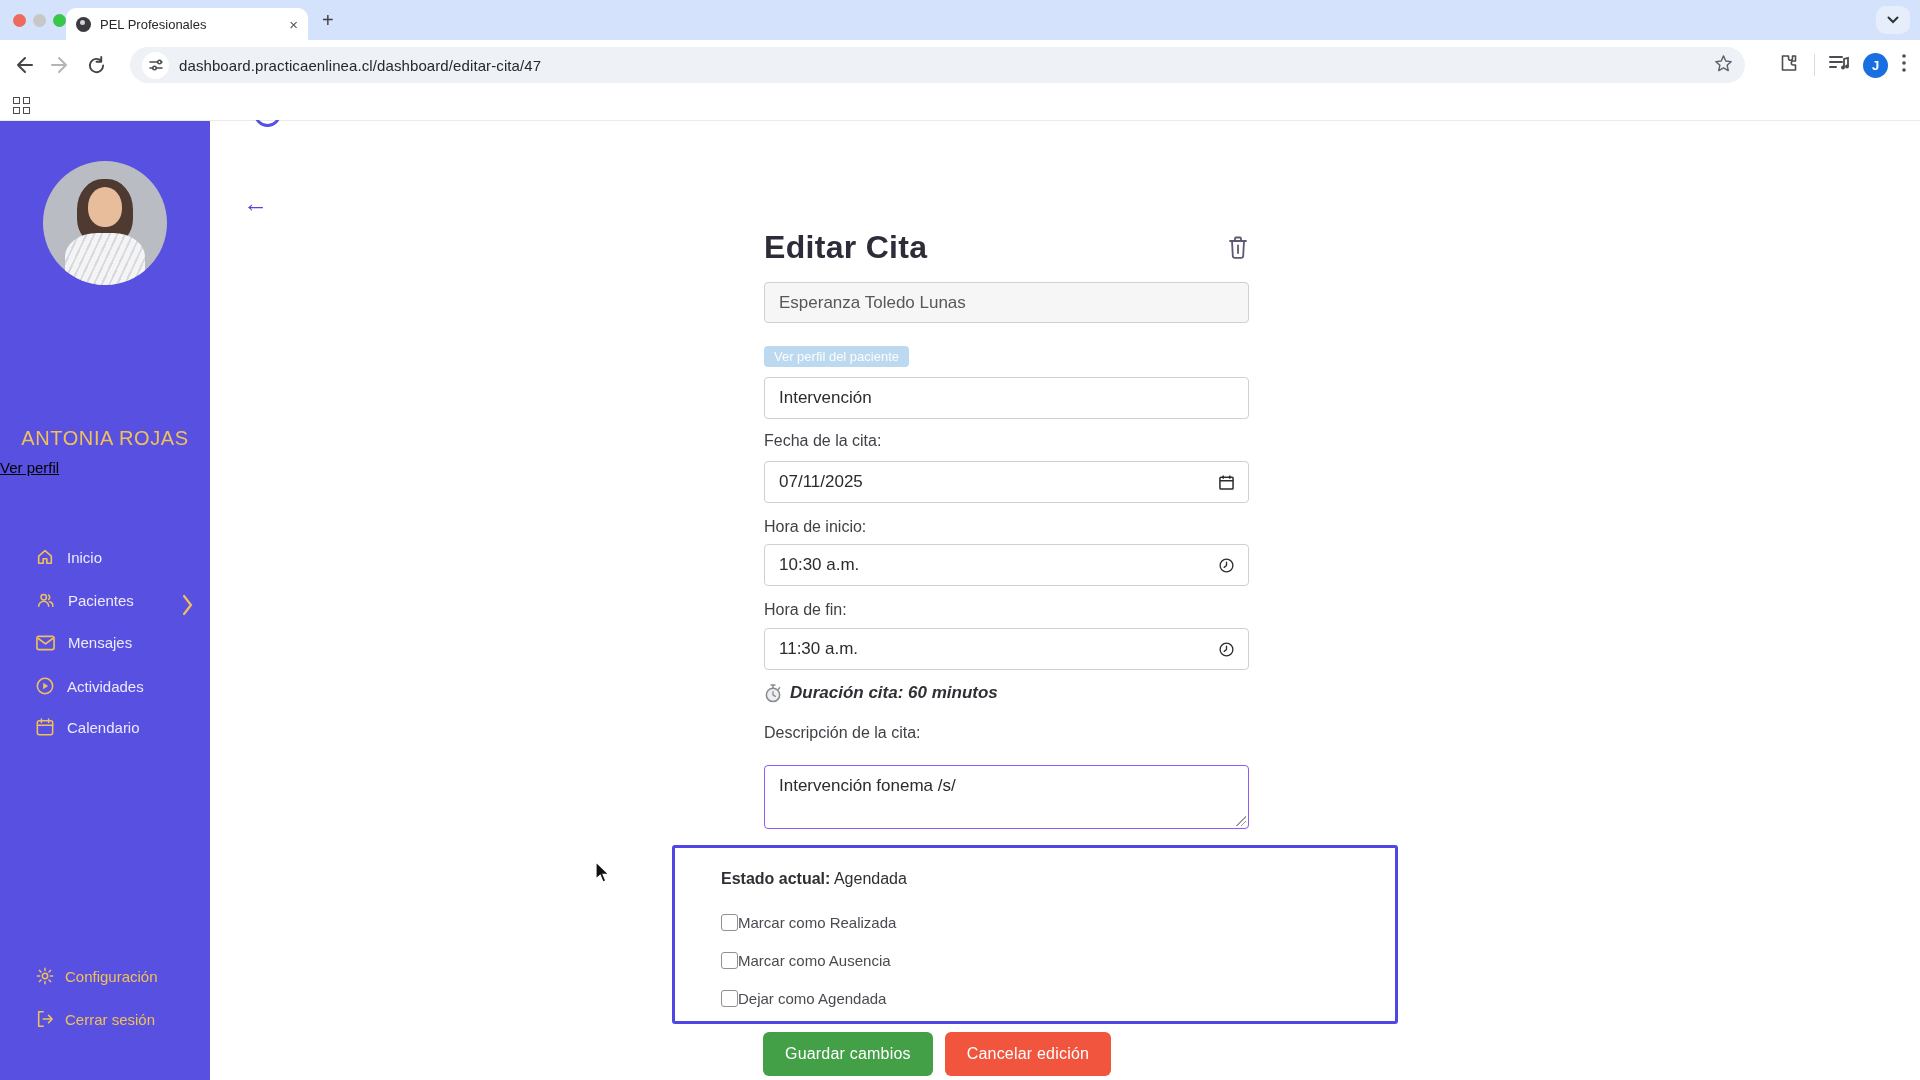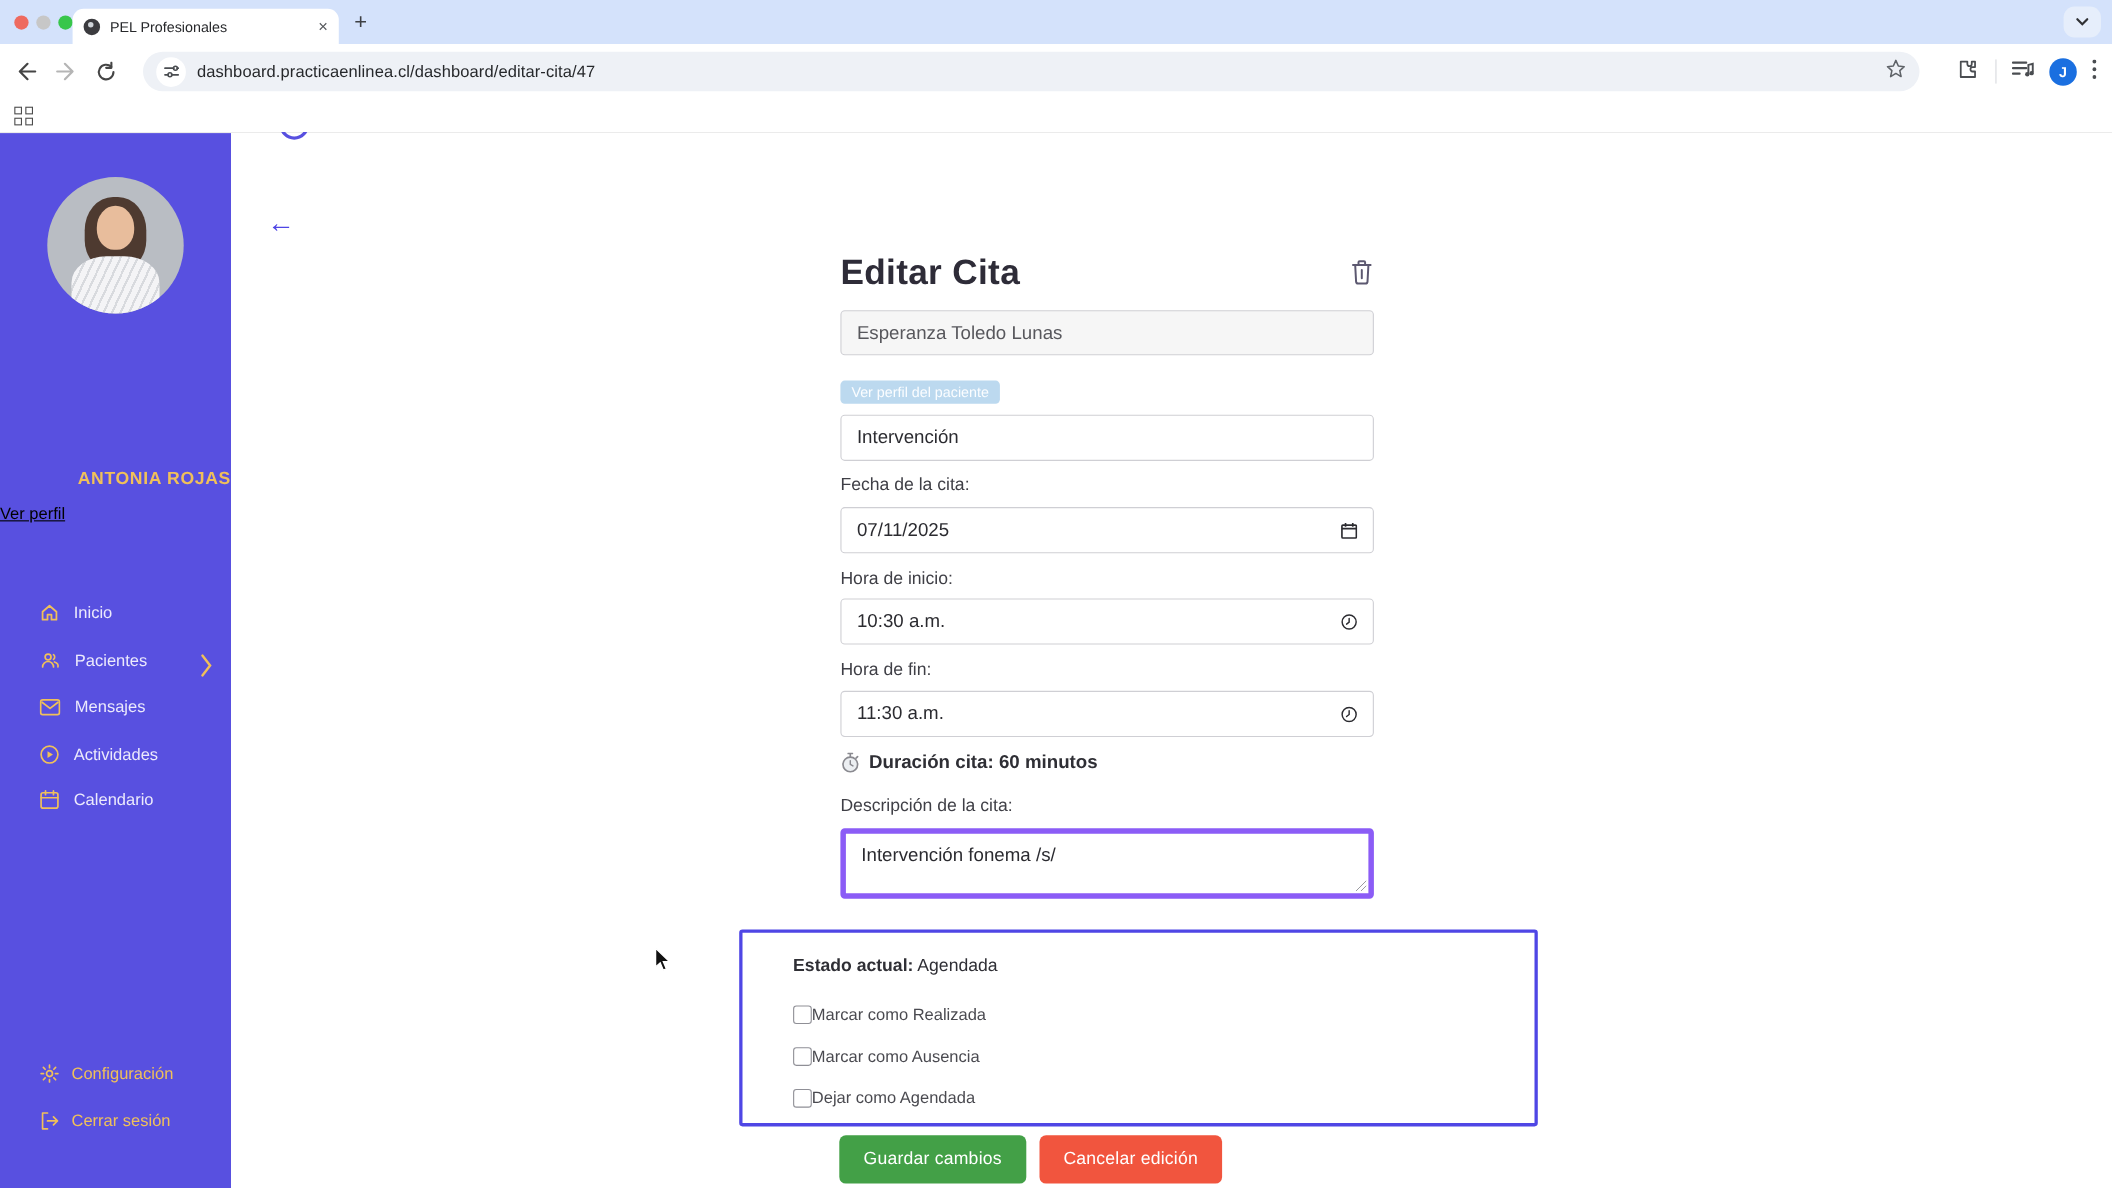--- a/index.html
+++ b/index.html
@@ -41,22 +41,22 @@
   .grid-icon span { border:1.5px solid #4c4c4c; }
 
   
   .sidebar { position:absolute; left:0; top:121px; width:210px; height:959px; background:#5850e0; color:#eceafc; }
   .avatar-wrap { position:absolute; left:43px; top:40px; width:124px; height:124px; border-radius:50%;
                  background:#b9bdc3; overflow:hidden; }
   .av-hair { position:absolute; left:34px; top:18px; width:56px; height:66px; border-radius:46% 46% 40% 40%; background:#4e3a30; }
   .av-face { position:absolute; left:45px; top:26px; width:34px; height:40px; border-radius:50% 50% 46% 46%; background:#e8bd9c; }
   .av-body { position:absolute; left:22px; top:72px; width:80px; height:60px; border-radius:40% 40% 0 0;
              background:repeating-linear-gradient(115deg,#f4f4f6 0 5px,#d8dade 5px 7px); }
-  .side-name { position:absolute; left:0; top:306px; width:210px; text-align:right; color:#f0c05a;
-               font-weight:bold; font-size:16px; letter-spacing:.6px; }
+  .side-name { position:absolute; left:0; top:306px; width:210px; text-align:center; color:#f0c05a;
+               font-weight:normal; font-size:20px; letter-spacing:.6px; }
   .side-link { position:absolute; left:0; top:338px; width:176px; text-align:left; color:#000000;
                font-size:15px; text-decoration:underline; }
   .nav-item { position:absolute; left:36px; display:flex; align-items:center; gap:13px; font-size:15px; color:#eceafc; }
   .nav-item svg { flex:0 0 auto; }
   .pac-chev { position:absolute; left:182px; top:473px; }
   .foot-item { position:absolute; left:36px; display:flex; align-items:center; gap:11px; font-size:15px; color:#f0c05a; }
 
   
   .content { position:absolute; left:210px; top:121px; width:1710px; height:959px; background:#fff; }
   .logo-frag { position:absolute; left:42px; top:-1px; width:32px; height:11px; overflow:hidden; }
@@ -69,22 +69,22 @@
   .page-title { font-size:32px; font-weight:600; color:#2e2c38; letter-spacing:.3px; }
   .trash-btn { margin-top:6px; }
 
   .fld { border:1px solid #cfcfd4; border-radius:4px; background:#fff; display:flex; align-items:center;
          padding:0 14px; font-size:17px; color:#2b2b30; }
   .patient-fld { margin-top:16px; height:41px; background:#f6f6f6; color:#57575c; }
   .badge { margin-top:23px; display:inline-block; background:#bcd9ef; color:#fbfdff; font-size:13px;
            padding:3px 10px; border-radius:4px; }
   .lbl { margin-top:15px; font-size:16px; color:#3f3f46; }
   .fld-std { margin-top:10px; height:42px; justify-content:space-between; }
-  .duration { margin-top:13px; display:flex; align-items:center; gap:8px; font-size:17px; font-weight:bold; color:#2f2f35; }
-  .textarea { margin-top:11px; height:64px; border:5px solid #8b5cf6; border-radius:4px; padding:10px 14px;
+  .duration { margin-top:13px; display:flex; align-items:center; gap:8px; font-size:17px; font-weight:bold; color:#2f2f35;font-style:italic; }
+  .textarea { margin-top:23px; height:64px; border:1px solid #8b5cf6; border-radius:4px; padding:10px 14px;
               font-size:17px; color:#2b2b30; position:relative; }
   .resize-h { position:absolute; right:2px; bottom:2px; width:10px; height:10px;
               background:linear-gradient(135deg,transparent 50%,#9a9aa0 50%, #9a9aa0 57%, transparent 57%, transparent 72%, #9a9aa0 72%, #9a9aa0 79%, transparent 79%); }
 
   .status-box { position:absolute; left:462px; top:724px; width:726px; height:179px;
                 border:3px solid #4f46e5; border-radius:3px; background:#fff; padding:22px 0 0 46px; }
   .status-line { font-size:16px; color:#2f2f35; }
   .status-line b { font-weight:bold; }
   .chk-row { position:absolute; left:46px; display:flex; align-items:center; font-size:15px; color:#4a4a50; }
   .chk { width:17px; height:17px; border:1.5px solid #8f8f96; border-radius:3px; background:#fff; }

